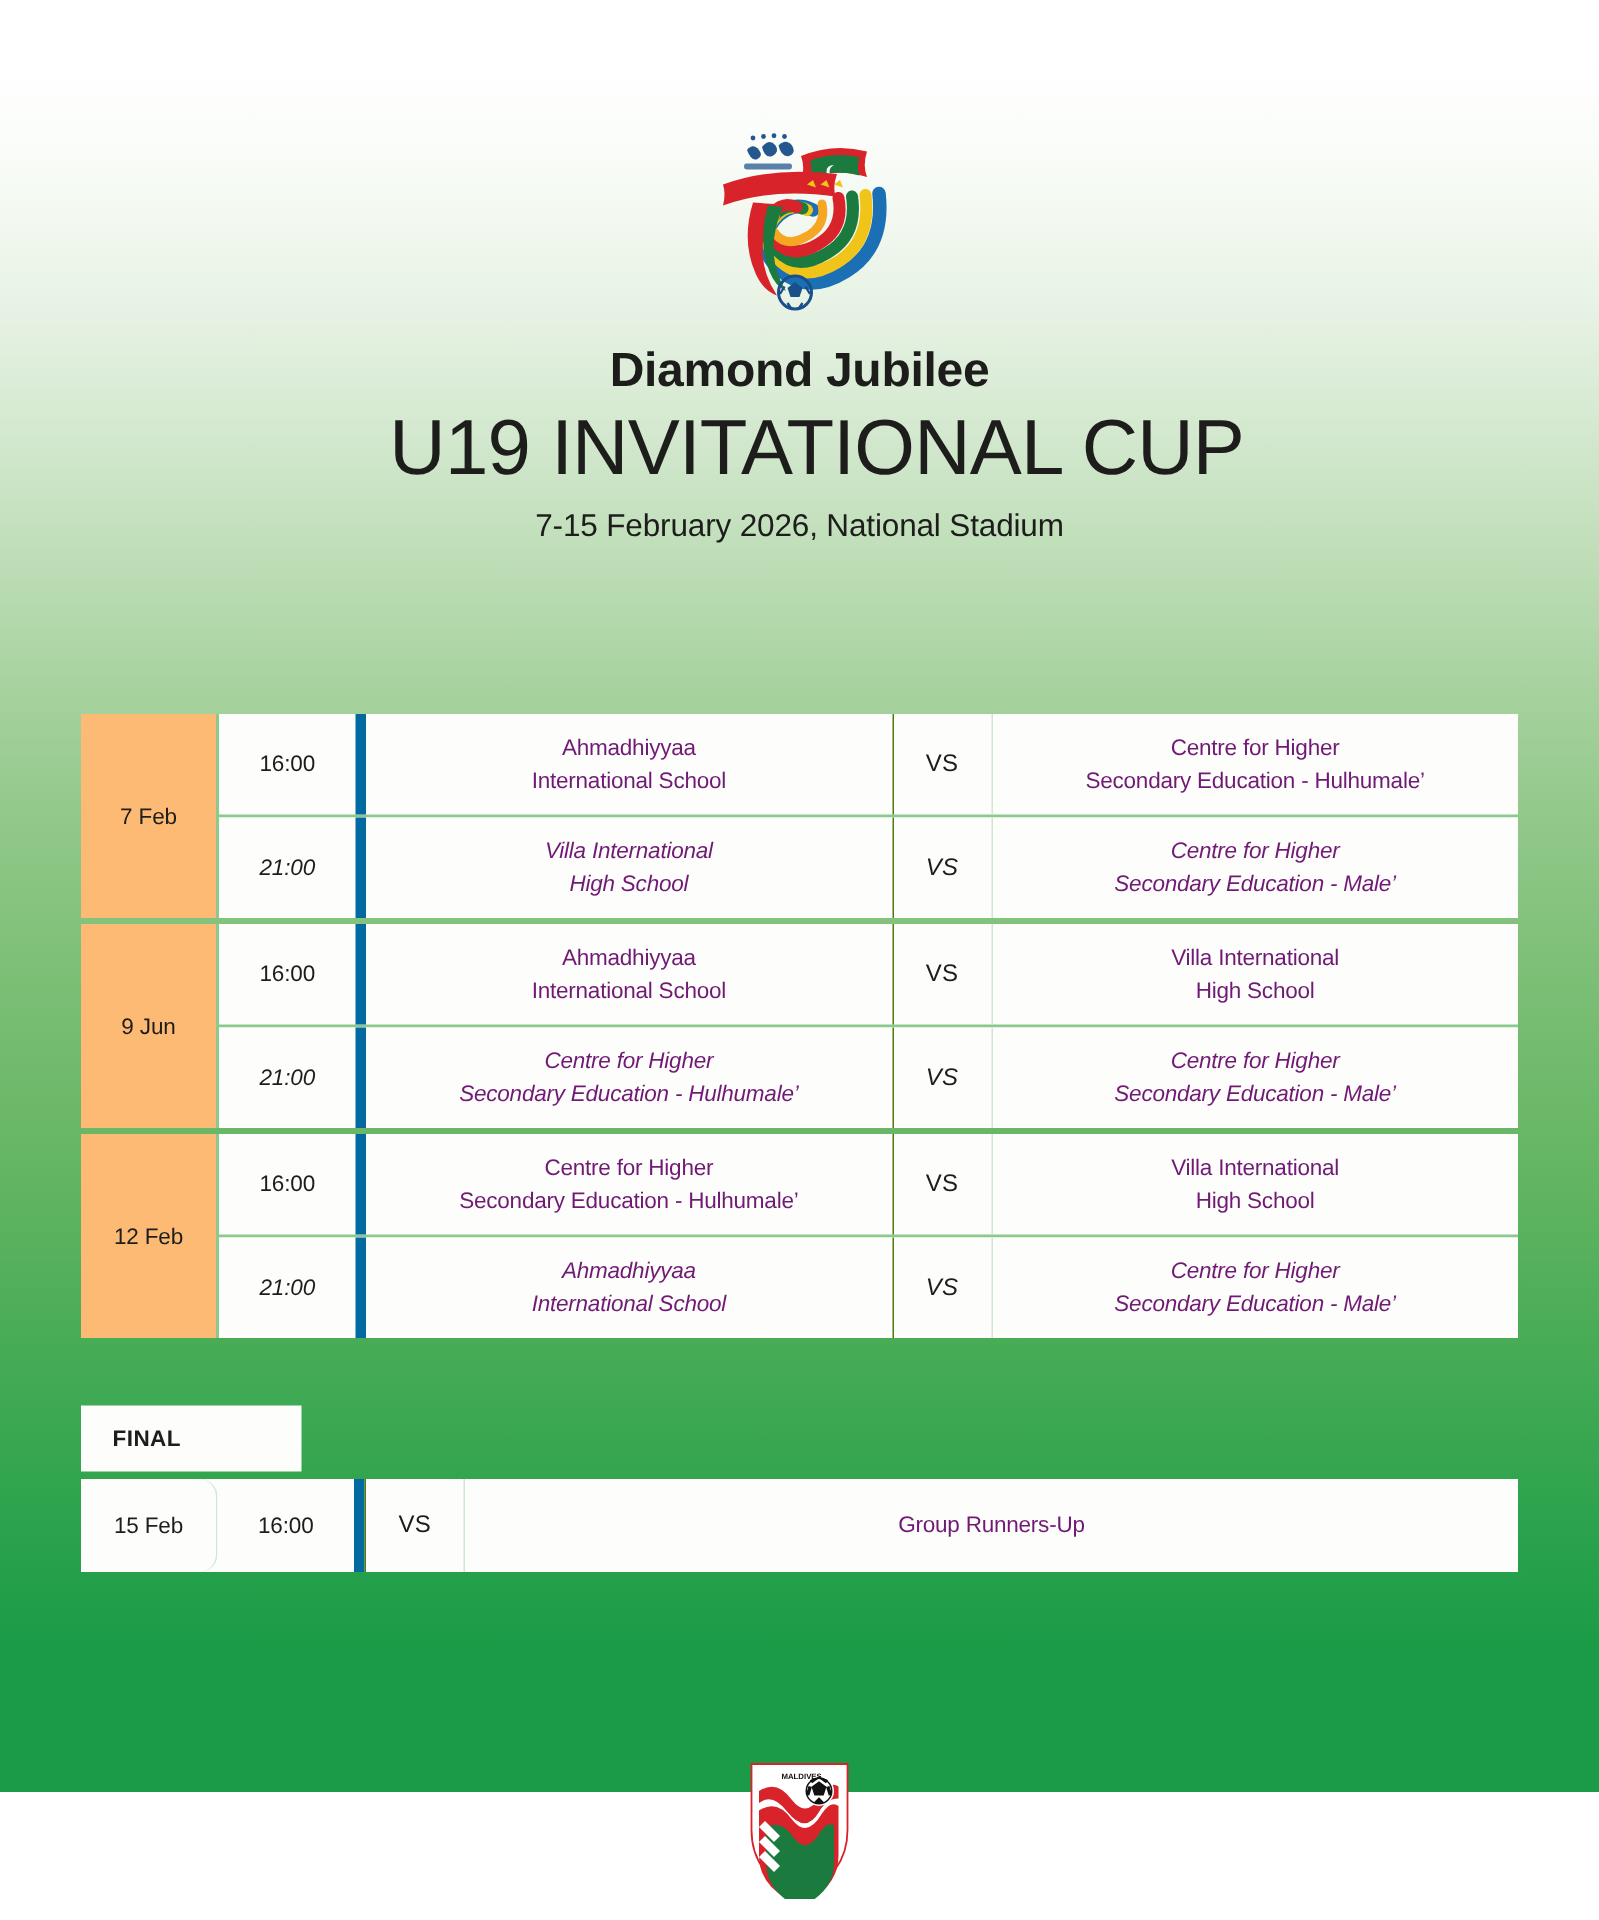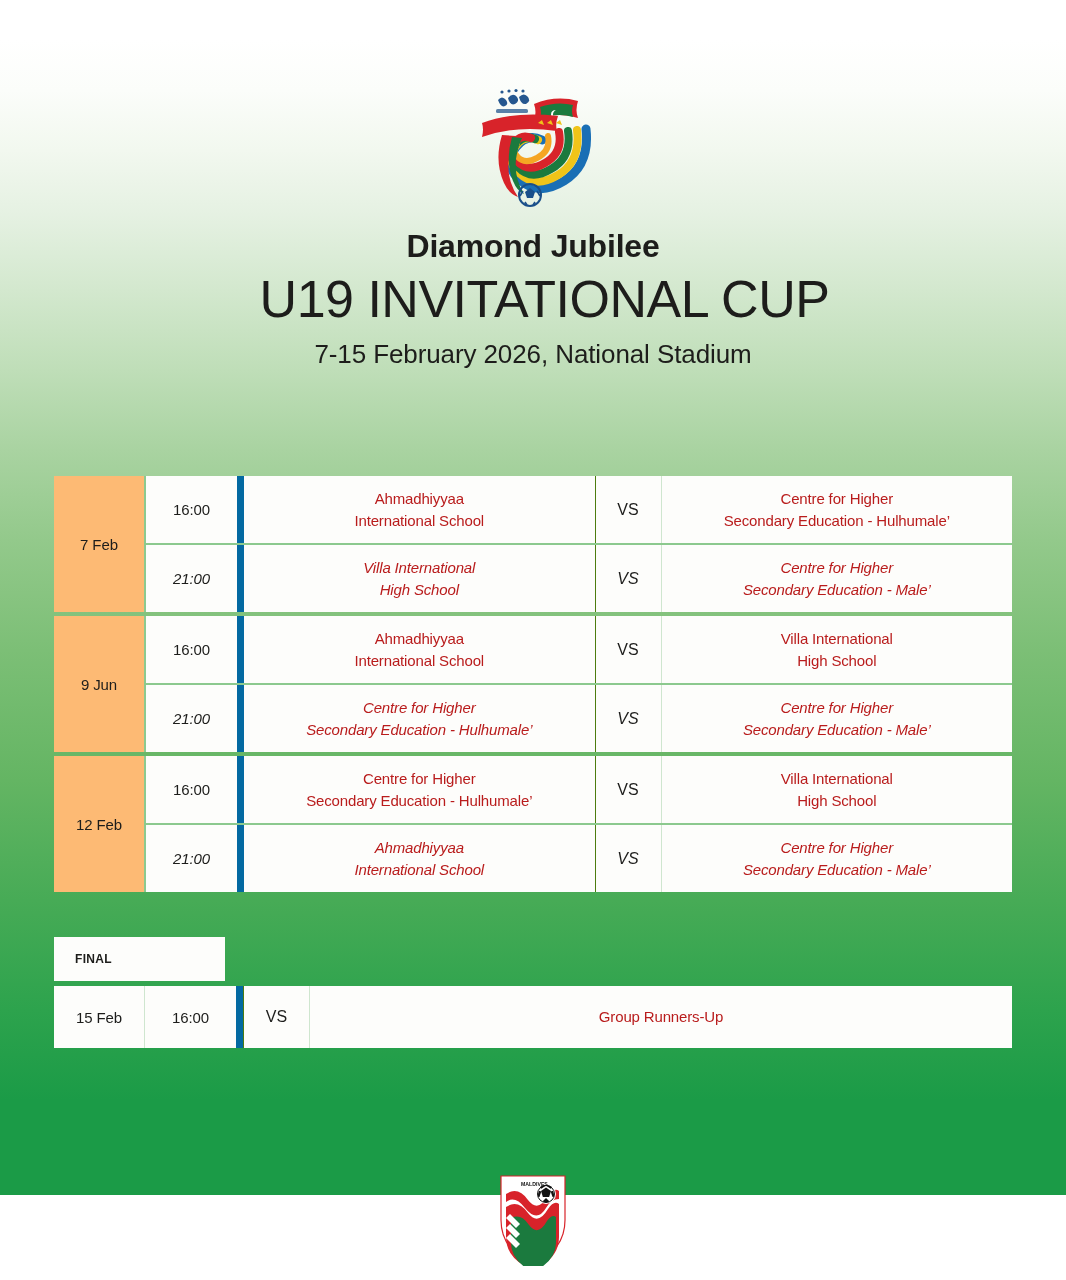--- a/index.html
+++ b/index.html
@@ -67,21 +67,21 @@
   }
   .title-main {
     font-size: 52px;
     font-weight: 400;
     letter-spacing: -0.5px;
     line-height: 1.12;
     margin: 5px 0 0 0;
     padding-left: 23px;
   }
   .title-sub {
-    font-size: 26px;
+    font-size: 21px;
     font-weight: 500;
     letter-spacing: -0.1px;
     margin: 11px 0 0 0;
   }
 
   
   .schedule {
     position: absolute;
     left: 54px;
     top: 476px;
@@ -132,21 +132,21 @@
     letter-spacing: -0.1px;
   }
   .col-team {
     flex: 1 1 0;
     display: flex;
     align-items: center;
     justify-content: center;
     text-align: center;
     font-size: 15px;
     line-height: 1.42;
-    color: #b91c1c;
+    color: #701a75;
     padding: 0 8px;
     letter-spacing: -0.15px;
     box-sizing: border-box;
   }
   .col-team .tl { display: block; }
   .col-vs {
     width: 65px;
     flex: 0 0 65px;
     display: flex;
     align-items: center;
@@ -159,42 +159,43 @@
   }
 
   
   .final-section {
     position: absolute;
     left: 54px;
     top: 937px;
     width: 958px;
   }
   .final-label {
-    width: 171px;
+    width: 147px;
     height: 44px;
     background: #fdfdfb;
     display: flex;
     align-items: center;
     padding-left: 21px;
     box-sizing: border-box;
-    font-size: 12px;
+    font-size: 15px;
     font-weight: 700;
     color: #1d1d1b;
     letter-spacing: 0.3px;
     margin-bottom: 5px;
   }
   .final-row {
     display: flex;
     width: 100%;
     height: 62px;
     background: #fdfdfb;
   }
   .final-row .col-date {
     border-right: 1px solid #cfe6cf;
     background: #fdfdfb;
+    border-radius: 12px;
   }
 
   
   .crest-wrap {
     position: absolute;
     left: 0;
     top: 1174px;
     width: 100%;
     display: flex;
     justify-content: center;

